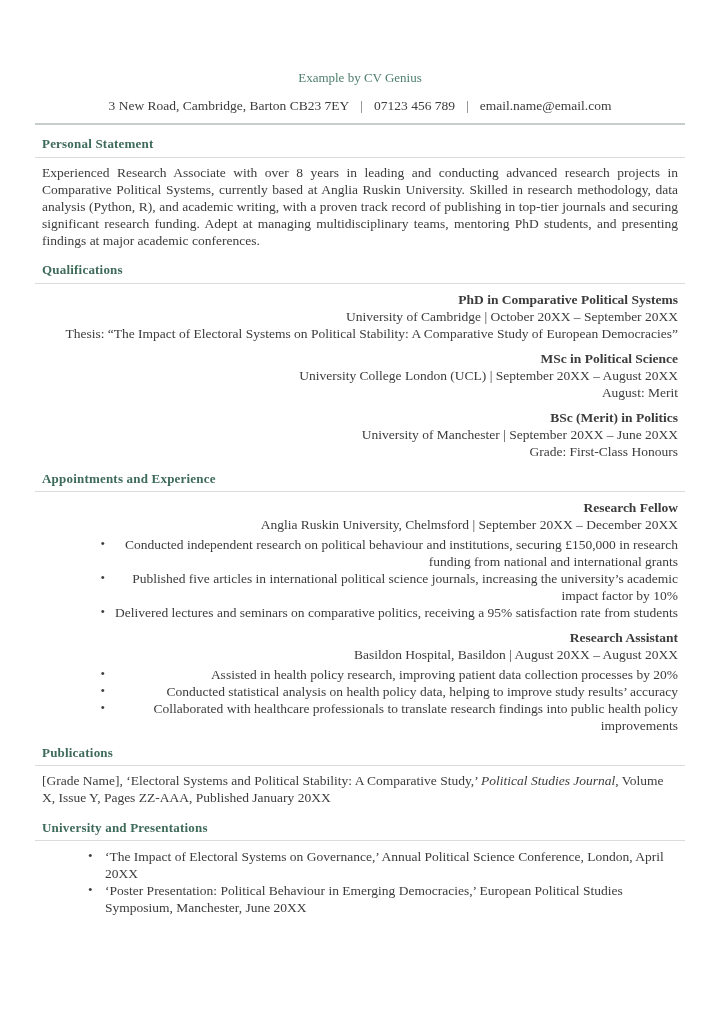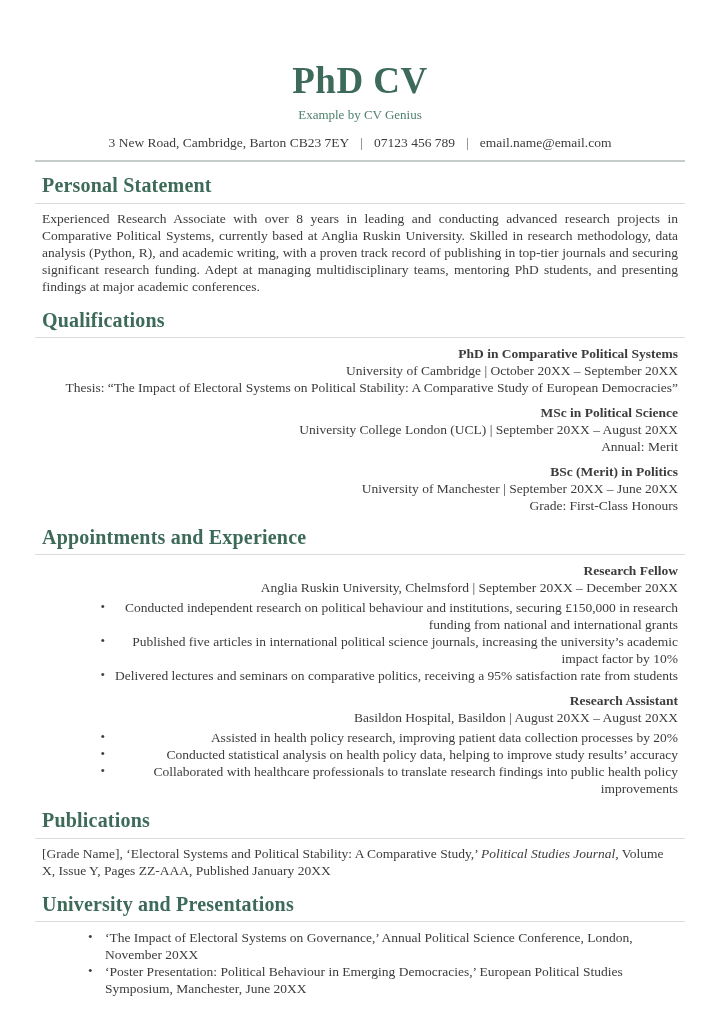--- a/index.html
+++ b/index.html
@@ -46,21 +46,21 @@
   .contact .sep{margin:0 11px;color:#6a6a6a;}
   .header-rule{
     border:0;
     border-top:2px solid var(--rule-strong);
     margin:9px -7px 0 -7px;
   }
   
   .section{margin-top:11px;}
   .sec-head{
     margin:0;
-    font-size:20px;
+    font-size:13px;
     font-weight:700;
     color:var(--accent);
     letter-spacing:0.2px;
   }
   .sec-rule{
     border:0;
     border-top:1px solid var(--rule);
     margin:4px -7px 0 -7px;
   }
   .para{
@@ -83,21 +83,20 @@
   }
   .bullet .bullet-text{flex:1;}
   .pub-italic{font-style:italic;font-family:Liberation Serif, serif;}
 </style>
 </head>
 <body>
 
 <div class="page">
 
   <div class="header">
-    <h1 class="title">PhD CV</h1>
     <div class="subtitle">Example by CV Genius</div>
     <div class="contact">
       <span>3 New Road, Cambridge, Barton CB23 7EY</span><span class="sep">|</span><span>07123 456 789</span><span class="sep">|</span><span>email.name@email.com</span>
     </div>
     <hr class="header-rule">
   </div>
 
   <div class="section">
     <h2 class="sec-head">Personal Statement</h2>
     <hr class="sec-rule">
@@ -110,21 +109,21 @@
 
     <div class="entry">
       <div class="entry-title">PhD in Comparative Political Systems</div>
       <div class="entry-line">University of Cambridge | October 20XX – September 20XX</div>
       <div class="entry-line">Thesis: “The Impact of Electoral Systems on Political Stability: A Comparative Study of European Democracies”</div>
     </div>
 
     <div class="entry">
       <div class="entry-title">MSc in Political Science</div>
       <div class="entry-line">University College London (UCL) | September 20XX – August 20XX</div>
-      <div class="entry-line">Annual: Merit</div>
+      <div class="entry-line">August: Merit</div>
     </div>
 
     <div class="entry">
       <div class="entry-title">BSc (Merit) in Politics</div>
       <div class="entry-line">University of Manchester | September 20XX – June 20XX</div>
       <div class="entry-line">Grade: First-Class Honours</div>
     </div>
   </div>
 
   <div class="section">
@@ -175,21 +174,21 @@
     <hr class="sec-rule">
     <p class="para" style="text-align:left;"><span>[Grade Name], ‘Electoral Systems and Political Stability: A Comparative Study,’ </span><span class="pub-italic">Political Studies Journal</span><span>, Volume X, Issue Y, Pages ZZ-AAA, Published January 20XX</span></p>
   </div>
 
   <div class="section">
     <h2 class="sec-head">University and Presentations</h2>
     <hr class="sec-rule">
     <div class="bullets" style="margin-top:7px;">
       <div class="bullet">
         <span class="dot">•</span>
-        <span class="bullet-text">‘The Impact of Electoral Systems on Governance,’ Annual Political Science Conference, London, November 20XX</span>
+        <span class="bullet-text">‘The Impact of Electoral Systems on Governance,’ Annual Political Science Conference, London, April 20XX</span>
       </div>
       <div class="bullet">
         <span class="dot">•</span>
         <span class="bullet-text">‘Poster Presentation: Political Behaviour in Emerging Democracies,’ European Political Studies Symposium, Manchester, June 20XX</span>
       </div>
     </div>
   </div>
 
 </div>
 

